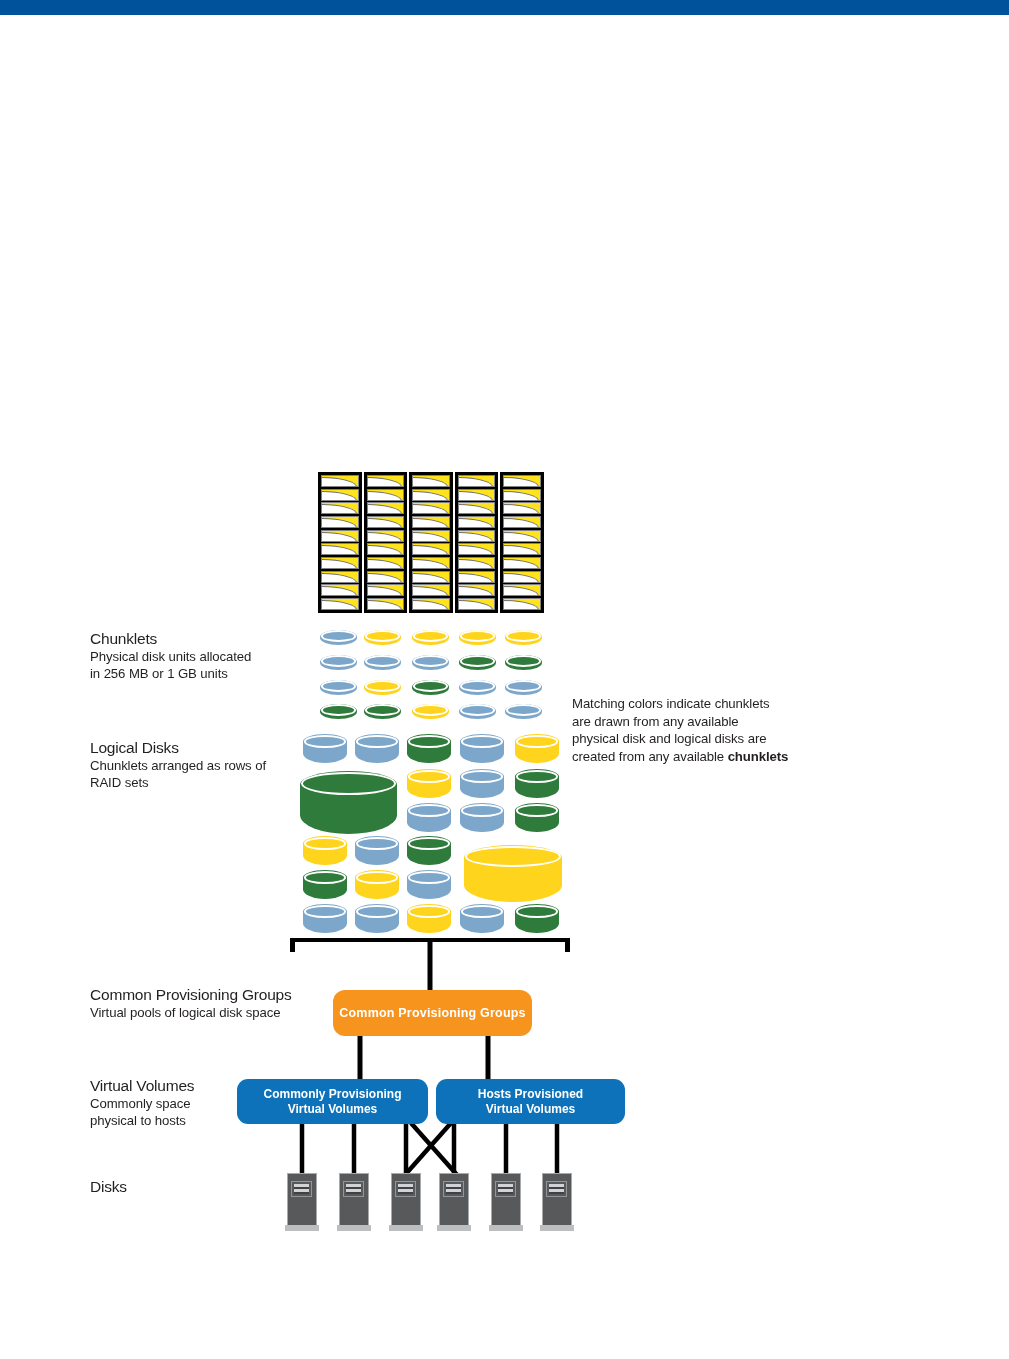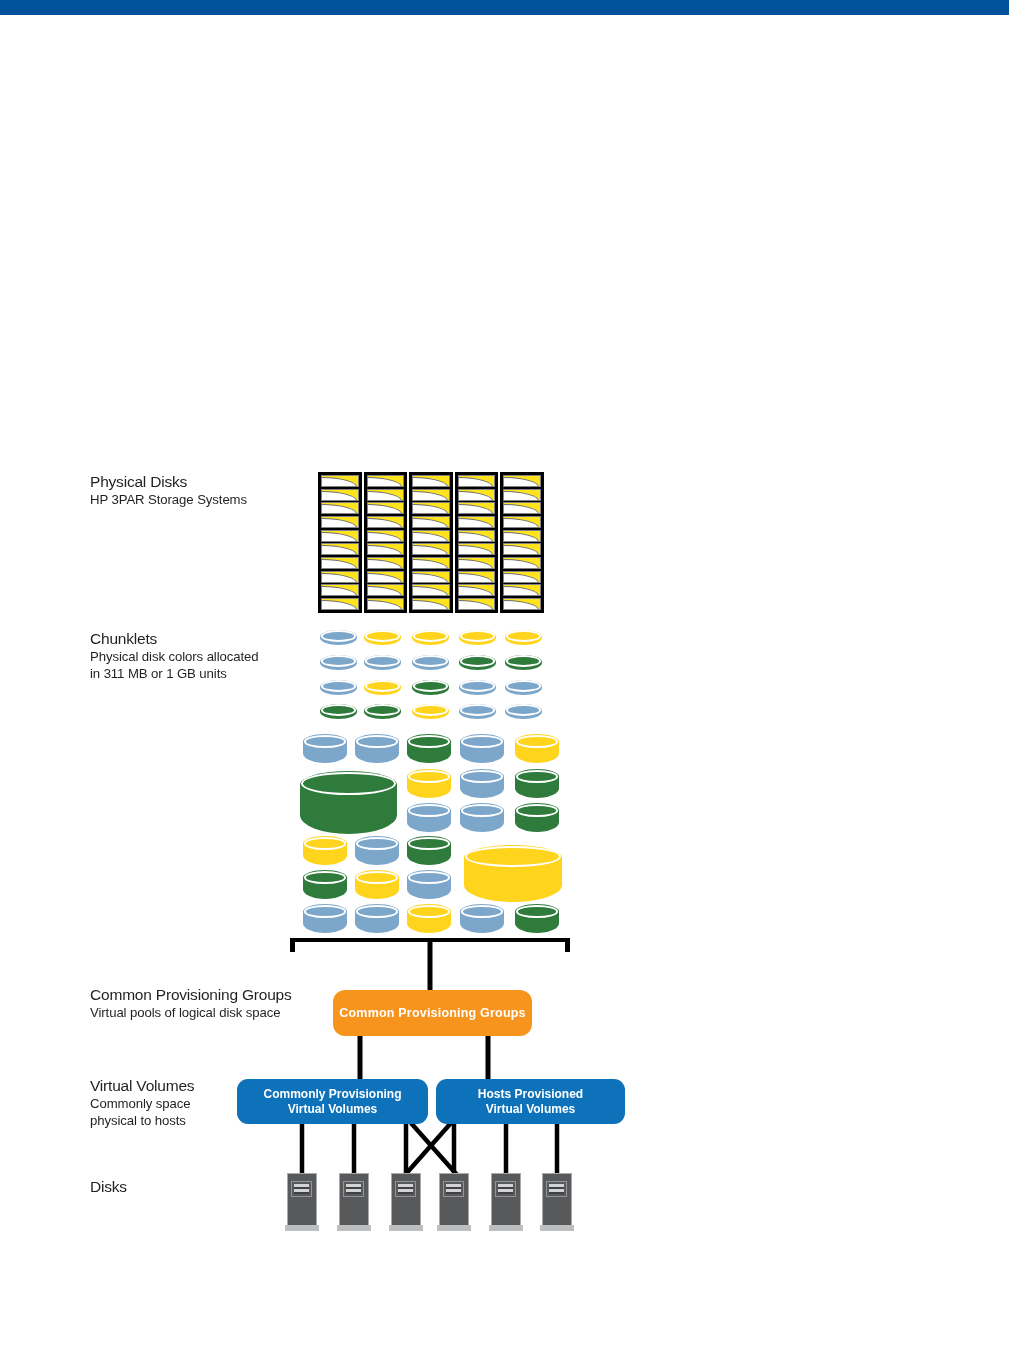--- a/index.html
+++ b/index.html
@@ -51,47 +51,54 @@
               background-image:repeating-linear-gradient(#414042 0 2px, #d1d3d4 2px 5px);
               background-clip:content-box;padding:2px;box-sizing:border-box;}
   .host-base{position:absolute;left:-2px;top:52px;width:34px;height:6px;background:#bcbec0;}
 </style>
 </head>
 <body>
 
 <div class="canvas">
   <div class="topbar" style="background: rgb(0, 83, 155);"></div>
 
-  <div class="lbl" style="top:472px;">
-    <div class="t">Physical Disks</div>
-    <div class="d">HP 3PAR Storage Systems</div>
-  </div>
 
   <div class="lbl" style="top:629px;">
     <div class="t">Chunklets</div>
-    <div class="d">Physical disk colors allocated</div>
-    <div class="d">in 311 MB or 1 GB units</div>
-  </div>
-
+    <div class="d">Physical disk units allocated</div>
+    <div class="d">in 256 MB or 1 GB units</div>
+  </div>
+
+  <div class="lbl" style="top:738px;">
+    <div class="t">Logical Disks</div>
+    <div class="d">Chunklets arranged as rows of</div>
+    <div class="d">RAID sets</div>
+  </div>
 
   <div class="lbl" style="top:985px;">
     <div class="t">Common Provisioning Groups</div>
     <div class="d">Virtual pools of logical disk space</div>
   </div>
 
   <div class="lbl" style="top:1076px;">
     <div class="t">Virtual Volumes</div>
     <div class="d">Commonly space</div>
     <div class="d">physical to hosts</div>
   </div>
 
   <div class="lbl" style="top:1177px;">
     <div class="t">Disks</div>
   </div>
 
+  <div class="note">
+    <div>Matching colors indicate chunklets</div>
+    <div>are drawn from any available</div>
+    <div>physical disk and logical disks are</div>
+    <div><span>created from any available </span><b>chunklets</b></div>
+  </div>
 
   <div class="towers" id="towers">
       <div class="tower">
         <div class="slot" style="background: rgb(255, 227, 28);"></div>
         <div class="slot" style="background: rgb(255, 227, 28);"></div>
         <div class="slot" style="background: rgb(255, 227, 28);"></div>
         <div class="slot" style="background: rgb(255, 227, 28);"></div>
         <div class="slot" style="background: rgb(255, 227, 28);"></div>
         <div class="slot" style="background: rgb(255, 227, 28);"></div>
         <div class="slot" style="background: rgb(255, 227, 28);"></div>

